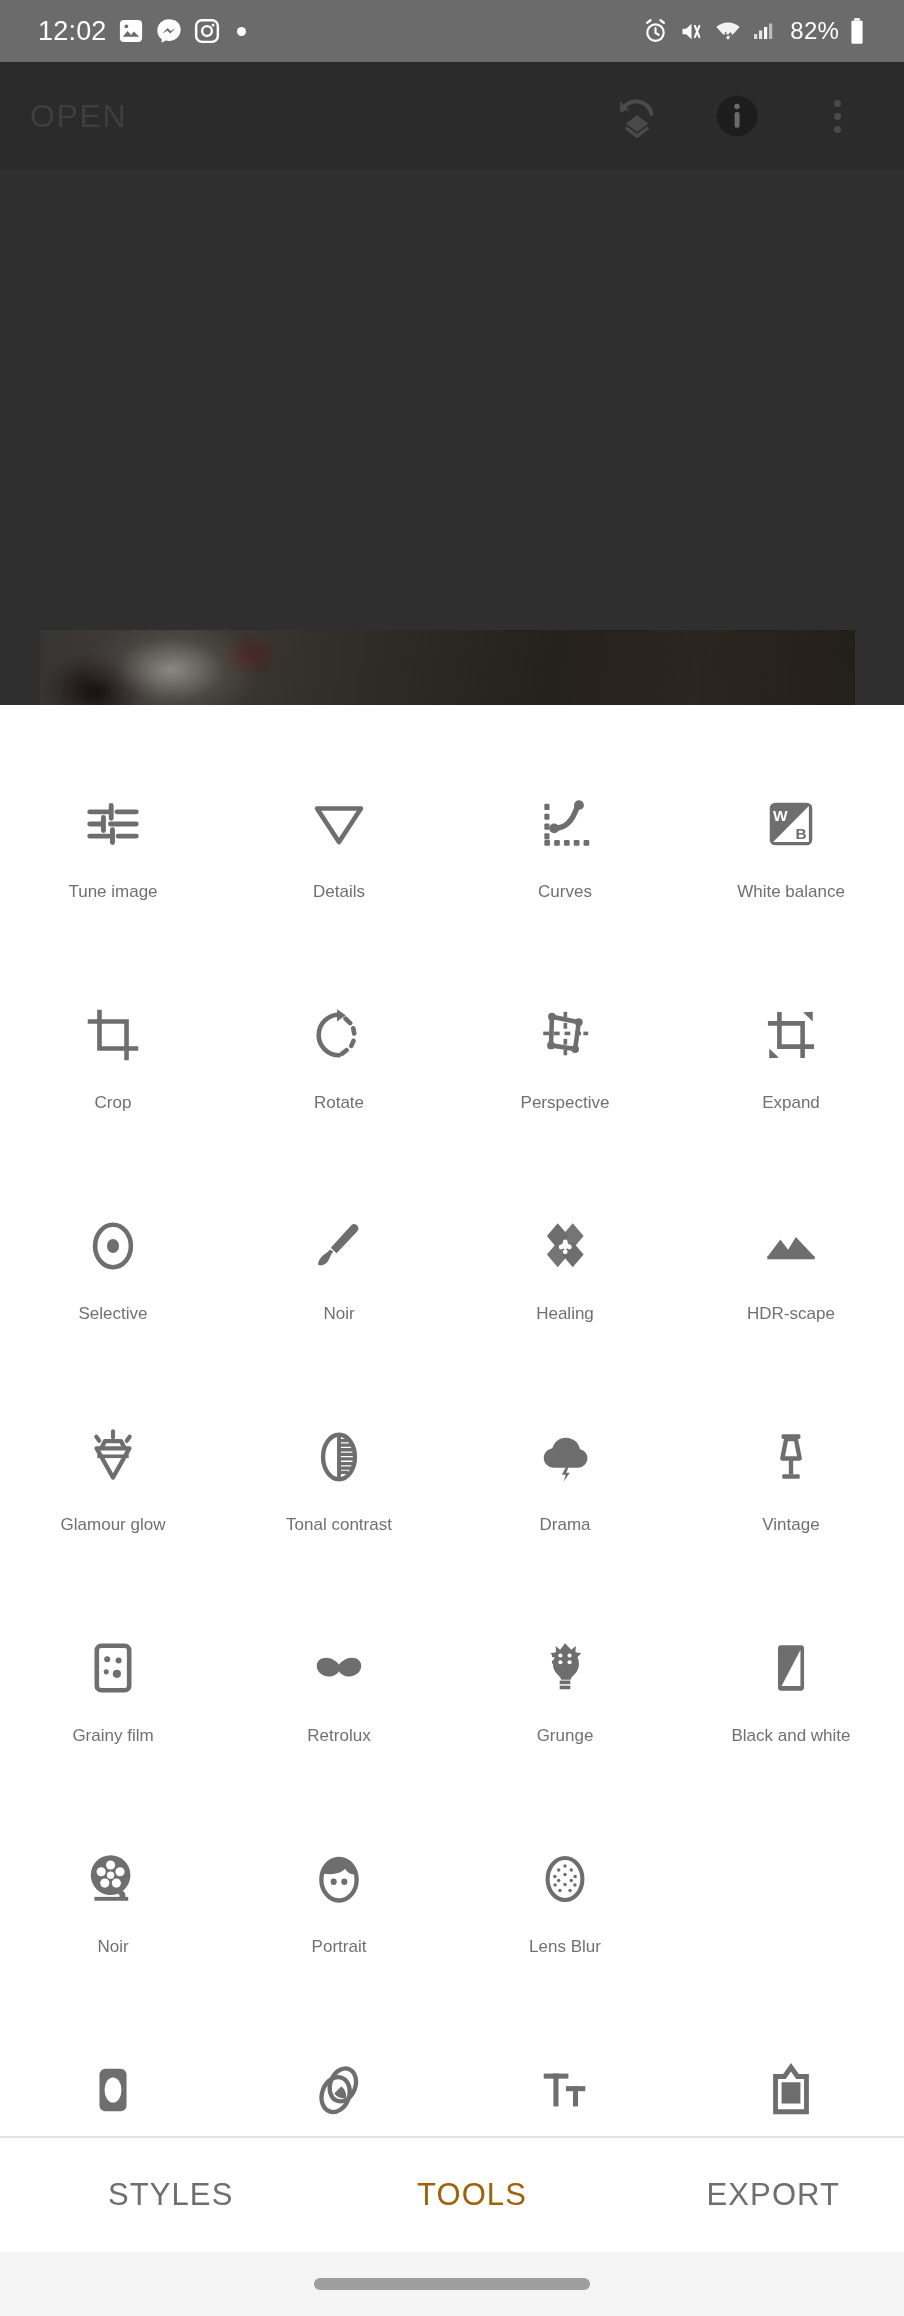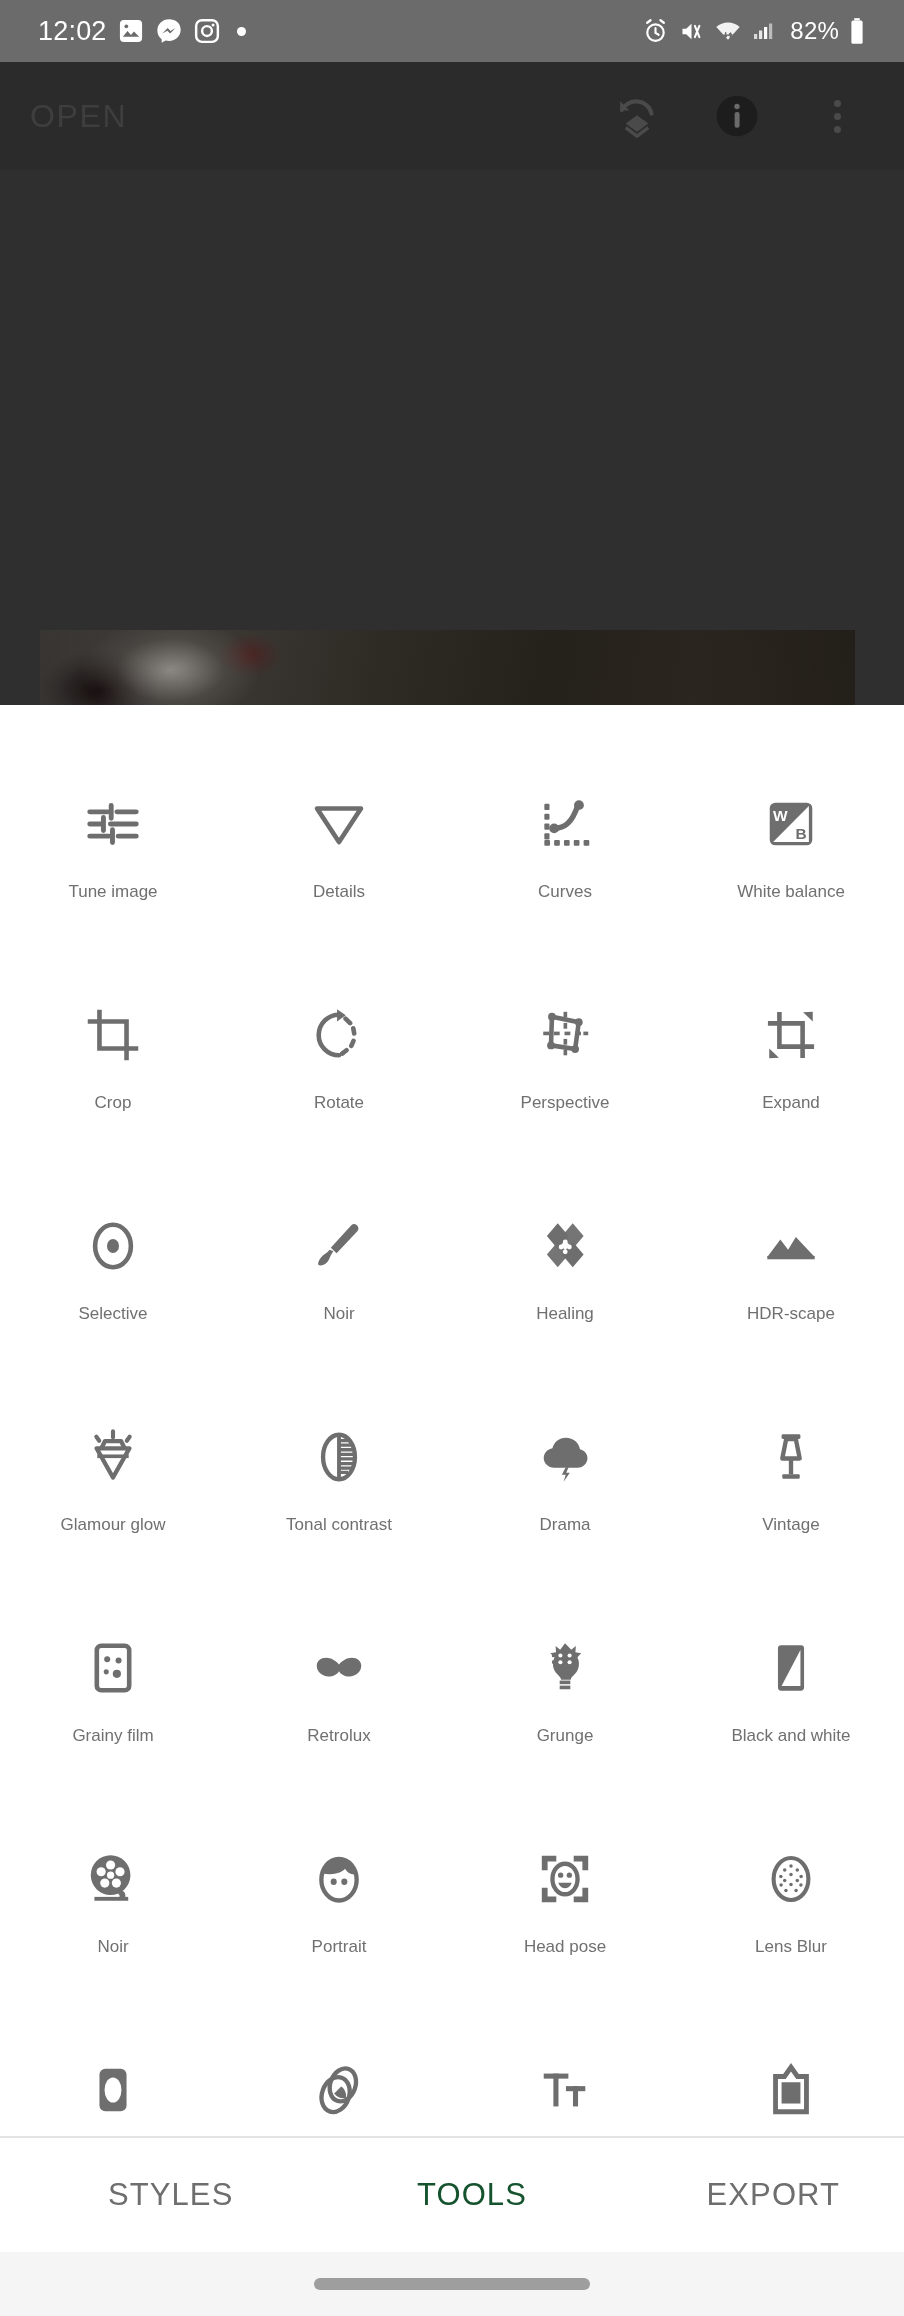--- a/index.html
+++ b/index.html
@@ -93,21 +93,21 @@
     background: #ffffff;
     border-top: 2px solid #e4e4e4;
     display: flex; align-items: center;
   }
   .nav-item {
     flex: 1; text-align: center;
     font-size: 31px; letter-spacing: 1.1px;
     color: #6e6e6e;
     padding-left: 40px;
   }
-  .nav-item.active { color: #14532d; }
+  .nav-item.active { color: #a16207; }
   .gesture-area {
     position: absolute; bottom: 0; left: 0;
     width: 904px; height: 64px;
     background: #f5f5f6;
     display:flex; align-items:center; justify-content:center;
   }
   .gesture-bar { width: 276px; height: 12px; border-radius: 6px; background: #9e9e9e; }
 </style>
 </head>
 <body>
@@ -499,37 +499,20 @@
             <path d="M4.9 9.6C5.6 5.6 8.4 3.2 12 3.2c3.8 0 6.6 2.6 7.2 6.9-2.2.4-3.6-.6-4.7-2.3-1.7 1.9-5.6 2.9-9.6 1.8z" fill="#6e6e6e"></path>
             <ellipse cx="9.8" cy="13.1" rx="1.25" ry="1.35" fill="#6e6e6e"></ellipse>
             <ellipse cx="14.2" cy="13.1" rx="1.25" ry="1.35" fill="#6e6e6e"></ellipse>
           </svg>
         </span>
         <span class="tool-label">Portrait</span>
       </div>
       <div class="tool-cell">
         <span class="tool-icon">
           <svg width="58" height="58" viewBox="0 0 24 24">
-            <g fill="#6e6e6e">
-              <path d="M2.4 2.4h6v2.4H4.8v3.6H2.4z"></path>
-                <path d="M21.6 2.4h-6v2.4h3.6v3.6h2.4z"></path>
-              <path d="M2.4 21.6h6v-2.4H4.8v-3.6H2.4z"></path>
-                <path d="M21.6 21.6h-6v-2.4h3.6v-3.6h2.4z"></path>
-            </g>
-            <ellipse cx="12" cy="12" rx="5.2" ry="6.3" fill="none" stroke="#6e6e6e" stroke-width="1.8"></ellipse>
-            <circle cx="10.2" cy="10.4" r="1.1" fill="#6e6e6e"></circle>
-            <circle cx="13.8" cy="10.4" r="1.1" fill="#6e6e6e"></circle>
-            <path d="M9.2 13.5c.6 1.5 1.7 2.3 2.8 2.3s2.2-.8 2.8-2.3z" fill="#6e6e6e"></path>
-          </svg>
-        </span>
-        <span class="tool-label">Head pose</span>
-      </div>
-      <div class="tool-cell">
-        <span class="tool-icon">
-          <svg width="58" height="58" viewBox="0 0 24 24">
             <ellipse cx="12" cy="12" rx="7.2" ry="8.7" fill="none" stroke="#6e6e6e" stroke-width="1.7"></ellipse>
             <g fill="#6e6e6e">
               <circle cx="12" cy="6.6" r=".72"></circle>
                 <circle cx="9.4" cy="8.3" r=".72"></circle>
                 <circle cx="14.6" cy="8.3" r=".72"></circle>
               <circle cx="7.8" cy="11" r=".72"></circle>
                 <circle cx="12" cy="10.1" r=".72"></circle>
                 <circle cx="16.2" cy="11" r=".72"></circle>
               <circle cx="9.4" cy="12.6" r=".72"></circle>
                 <circle cx="14.6" cy="12.6" r=".72"></circle>

